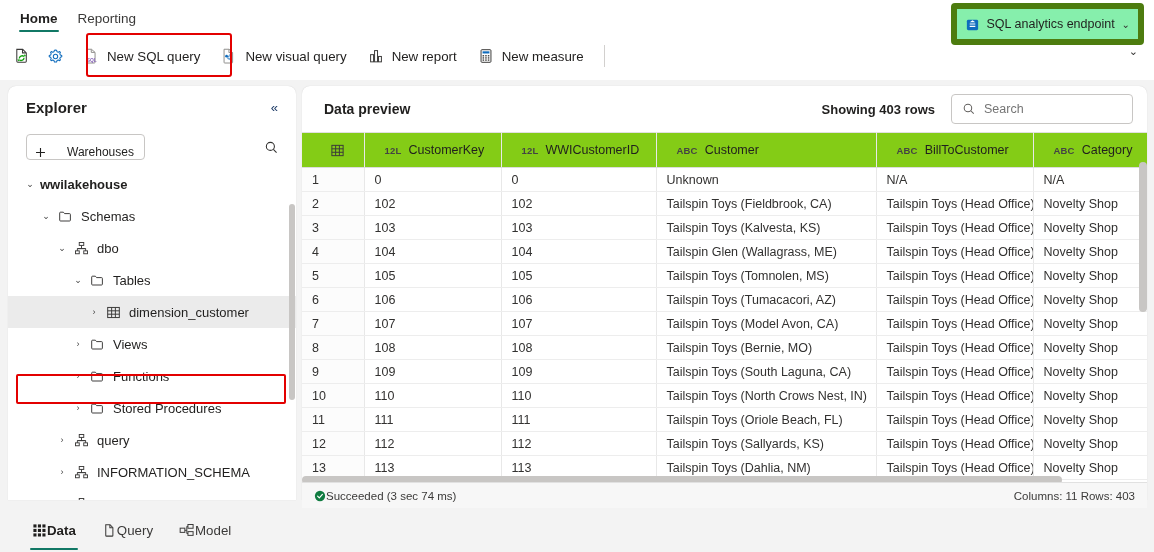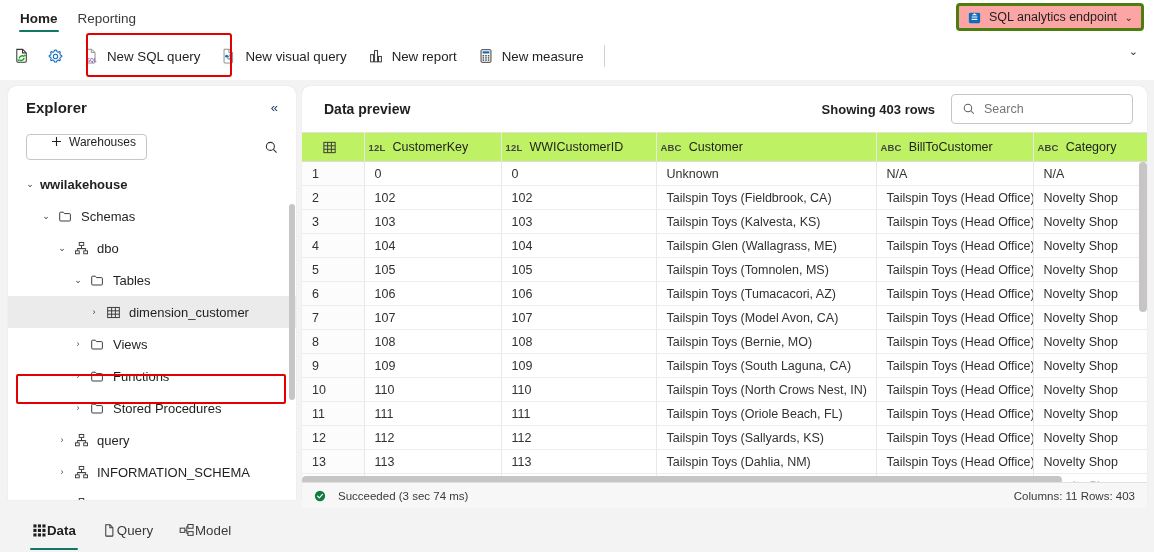--- a/index.html
+++ b/index.html
@@ -25,22 +25,22 @@
     position: relative; font-size: 13.5px; color: #3b3a39;
     padding: 0 10px 6px 10px; cursor: pointer; line-height: 15px;
   }
   .tab.active { font-weight: bold; color: #201f1e; }
   .tab.active::after {
     content: ""; position: absolute; left: 9px; right: 9px; bottom: 0;
     height: 2.5px; background: #117865; border-radius: 2px;
   }
   .endpoint-pill {
     position: absolute; right: 10px; top: 3px;
-    height: 28px; min-width: 188px;
-    border: 3px solid #4d7c0f; border-radius: 4px; background: #fca5a5;
+    height: 42px; min-width: 188px;
+    border: 6px solid #4d7c0f; border-radius: 4px; background: #86efac;
     display: flex; align-items: center; gap: 7px; padding: 0 8px;
     font-size: 12.5px; color: #201f1e; cursor: pointer;
   }
   .endpoint-pill .chev { margin-left: auto; color: #323130; font-size: 10px; }
 
   .ribbon-row {
     position: absolute; left: 0; top: 32px; width: 1154px; height: 48px;
     display: flex; align-items: center; padding-left: 7px; gap: 2px;
   }
   .rb-btn {
@@ -77,21 +77,21 @@
   }
   .explorer-title { font-size: 15px; font-weight: bold; color: #201f1e; }
   .collapse-btn {
     margin-left: auto; color: #1b3a66; font-size: 13px; cursor: pointer;
     padding: 2px 4px;
   }
   .explorer-tools {
     height: 38px; display: flex; align-items: center; padding: 0 14px 0 18px;
   }
   .wh-btn {
-    display: flex; align-items: flex-start; gap: 6px; height: 26px; padding: 0 10px 0 23px;
+    display: flex; align-items: flex-end; gap: 20px; height: 26px; padding: 0 10px 0 7px;
     border: 1px solid #c8c6c4; border-radius: 4px; background: #fff;
     font-size: 12px; color: #201f1e; cursor: pointer;
   }
   .search-ico-btn { margin-left: auto; cursor: pointer; padding: 3px; }
 
   .tree { position: relative; padding-top: 2px; }
   .tnode {
     position: relative; display: flex; align-items: center; height: 32px;
     font-size: 13px; color: #201f1e; cursor: pointer; padding-right: 14px;
   }
@@ -137,22 +137,22 @@
 
   
   .grid-wrap { position: relative; height: 352px; overflow: hidden; }
   table.grid { border-collapse: collapse; table-layout: fixed; width: 849px; }
   table.grid th, table.grid td {
     border-right: 1px solid #e8e8e8; border-bottom: 1px solid #ededed;
     font-size: 12.5px; color: #323130; text-align: left;
     padding: 0 10px; height: 24px; white-space: nowrap; overflow: hidden;
   }
   table.grid thead th {
-    height: 29px; border-top: 1px solid #e0e0e0; border-bottom: 1px solid #dcdcdc;
-    background: #bef264; font-weight: normal; color: #201f1e; padding-left: 4px;
+    height: 35px; border-top: 1px solid #e0e0e0; border-bottom: 1px solid #dcdcdc;
+    background: #84cc16; font-weight: normal; color: #201f1e; padding-left: 20px;
   }
   .coltype {
     font-size: 9.5px; font-weight: bold; color: #444; letter-spacing: .2px;
     margin-right: 7px; font-family: "Liberation Sans", sans-serif;
   }
   th.rowhdr, td.rownum {
     width: 62px; background: #fcfcfc; color: #44413e;
     border-right: 1px solid #e3e3e3;
   }
   td.rownum { padding-left: 10px; }
@@ -173,21 +173,21 @@
     background: #c8c6c4; border-radius: 4px;
   }
 
   
   .statusbar {
     position: absolute; left: 302px; bottom: 0; width: 845px; height: 26px;
     background: #f7f7f7; border-top: 1px solid #e1e1e1;
     display: flex; align-items: center; padding: 0 12px;
     font-size: 11.5px; color: #3b3a39;
   }
-  .status-left { display: flex; align-items: center; gap: 12px; }
+  .status-left { display: flex; align-items: center; gap: 0; }
   .status-right { margin-left: auto; }
 
   
   .viewbar {
     position: absolute; left: 0; bottom: 0; width: 1154px; height: 44px;
     background: #f3f3f3; display: flex; align-items: center; padding-left: 22px; gap: 6px;
   }
   .vitem {
     position: relative; display: flex; align-items: center; 
     height: 34px; padding: 0 10px; font-size: 13.3px; color: #3b3a39;

